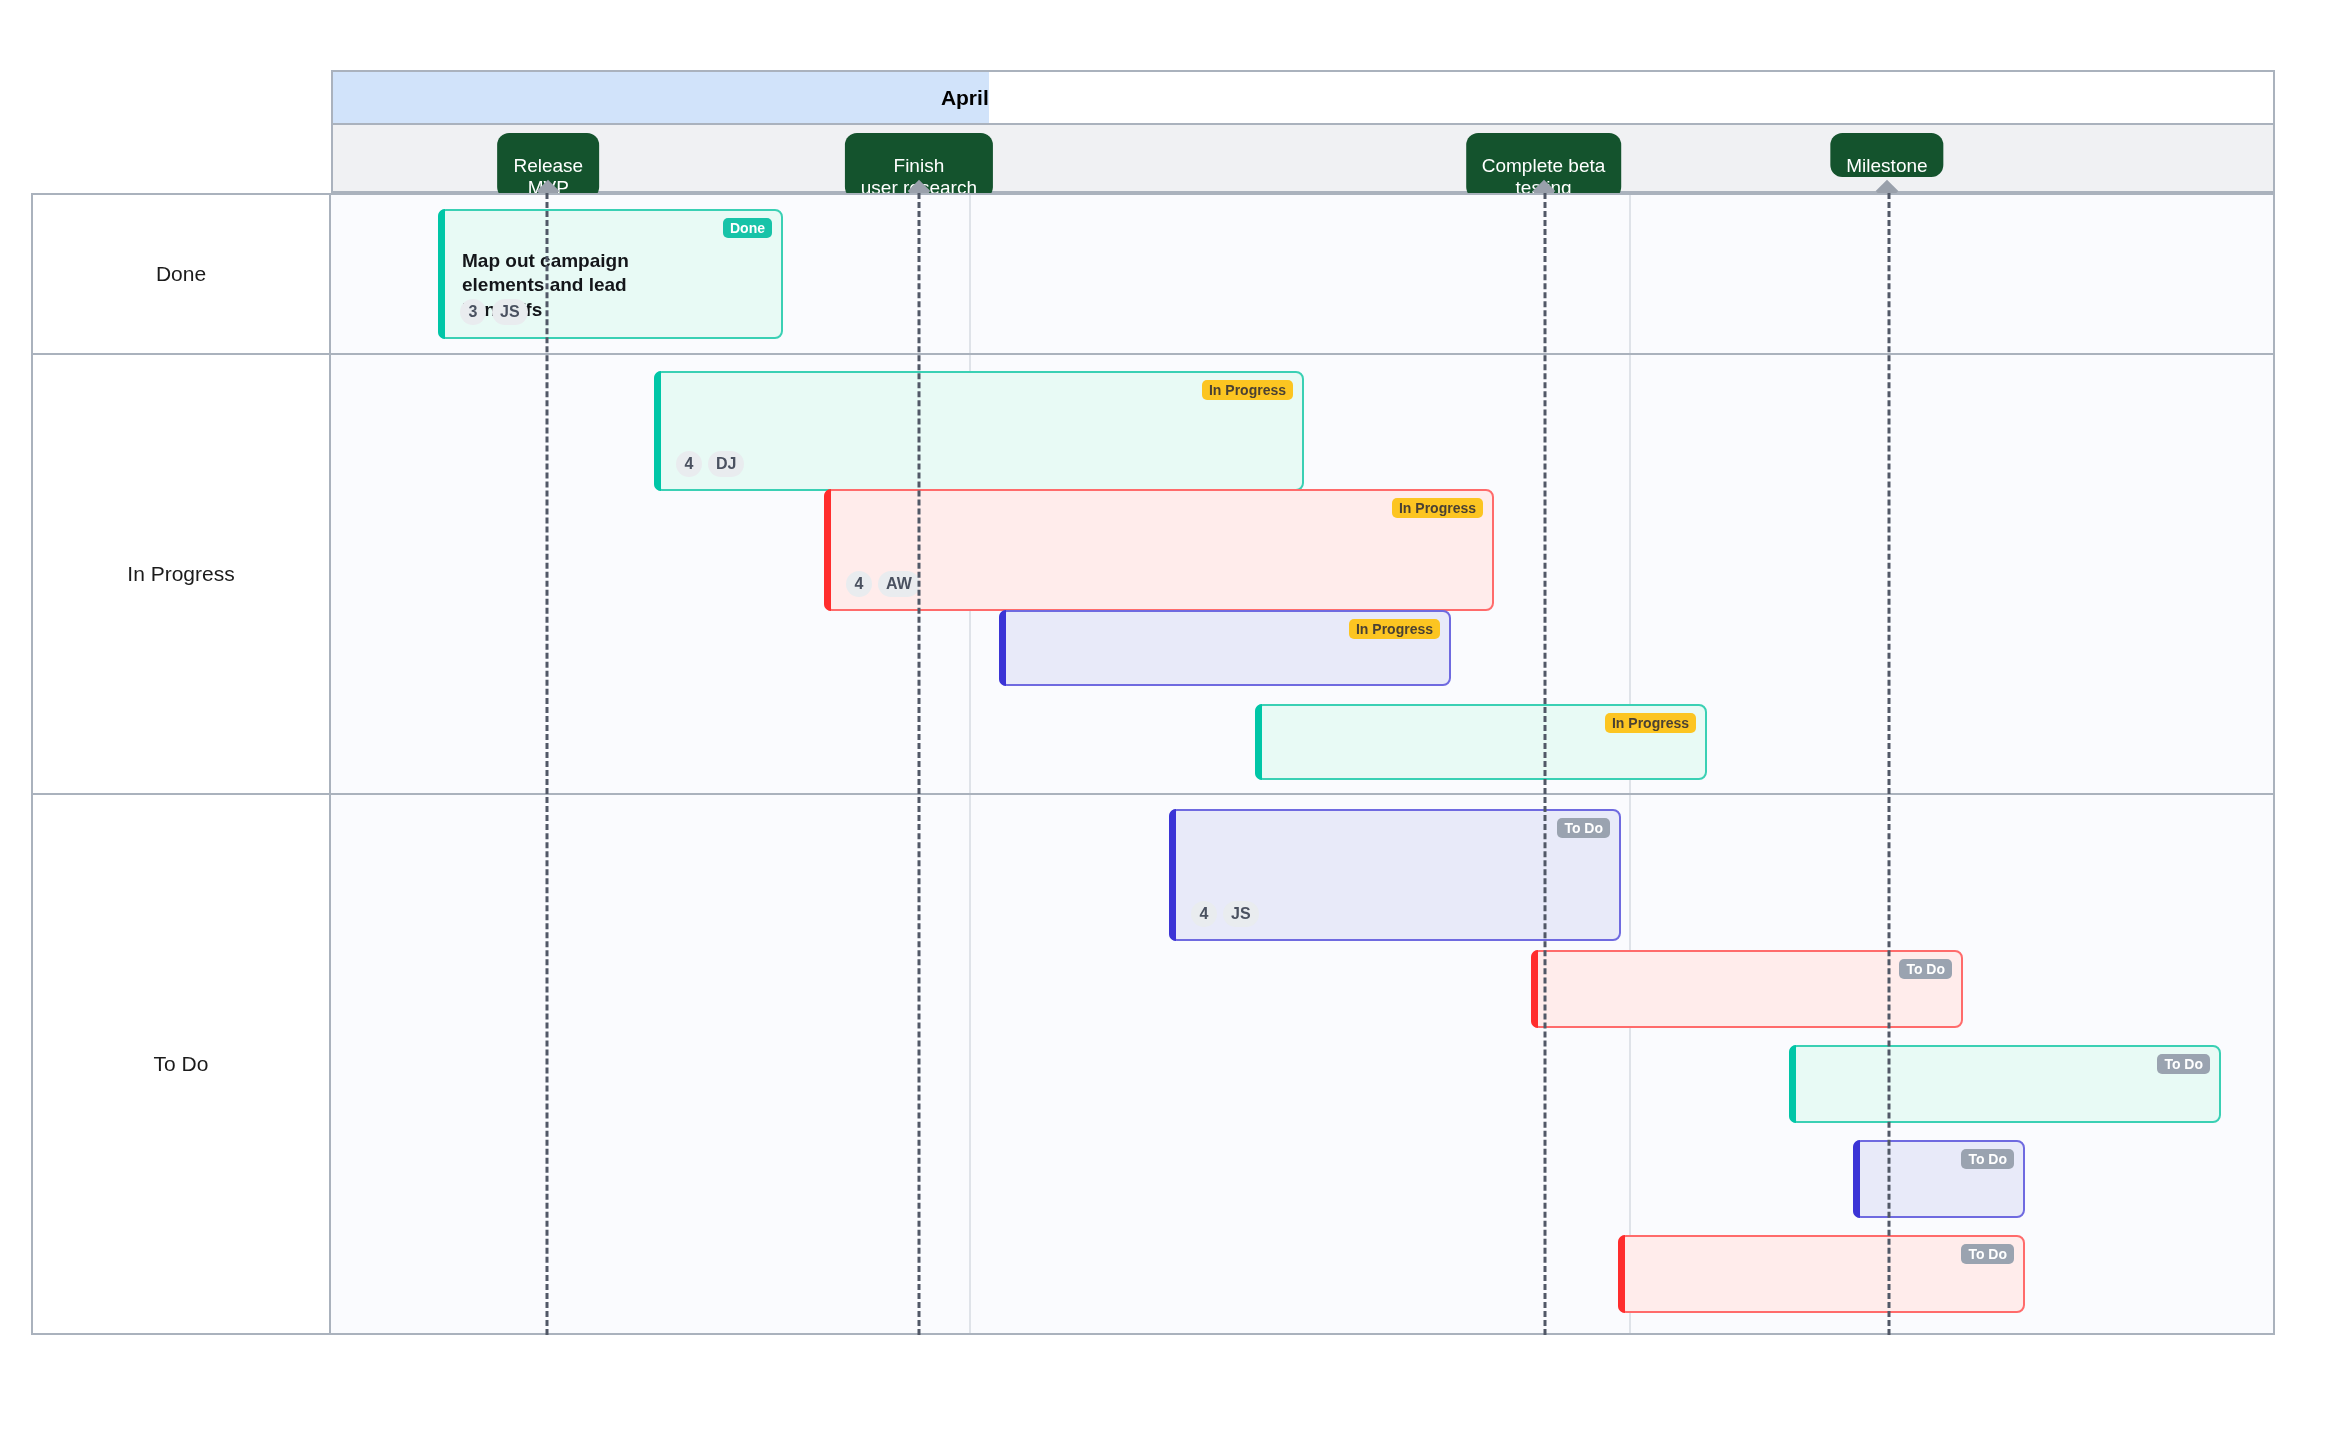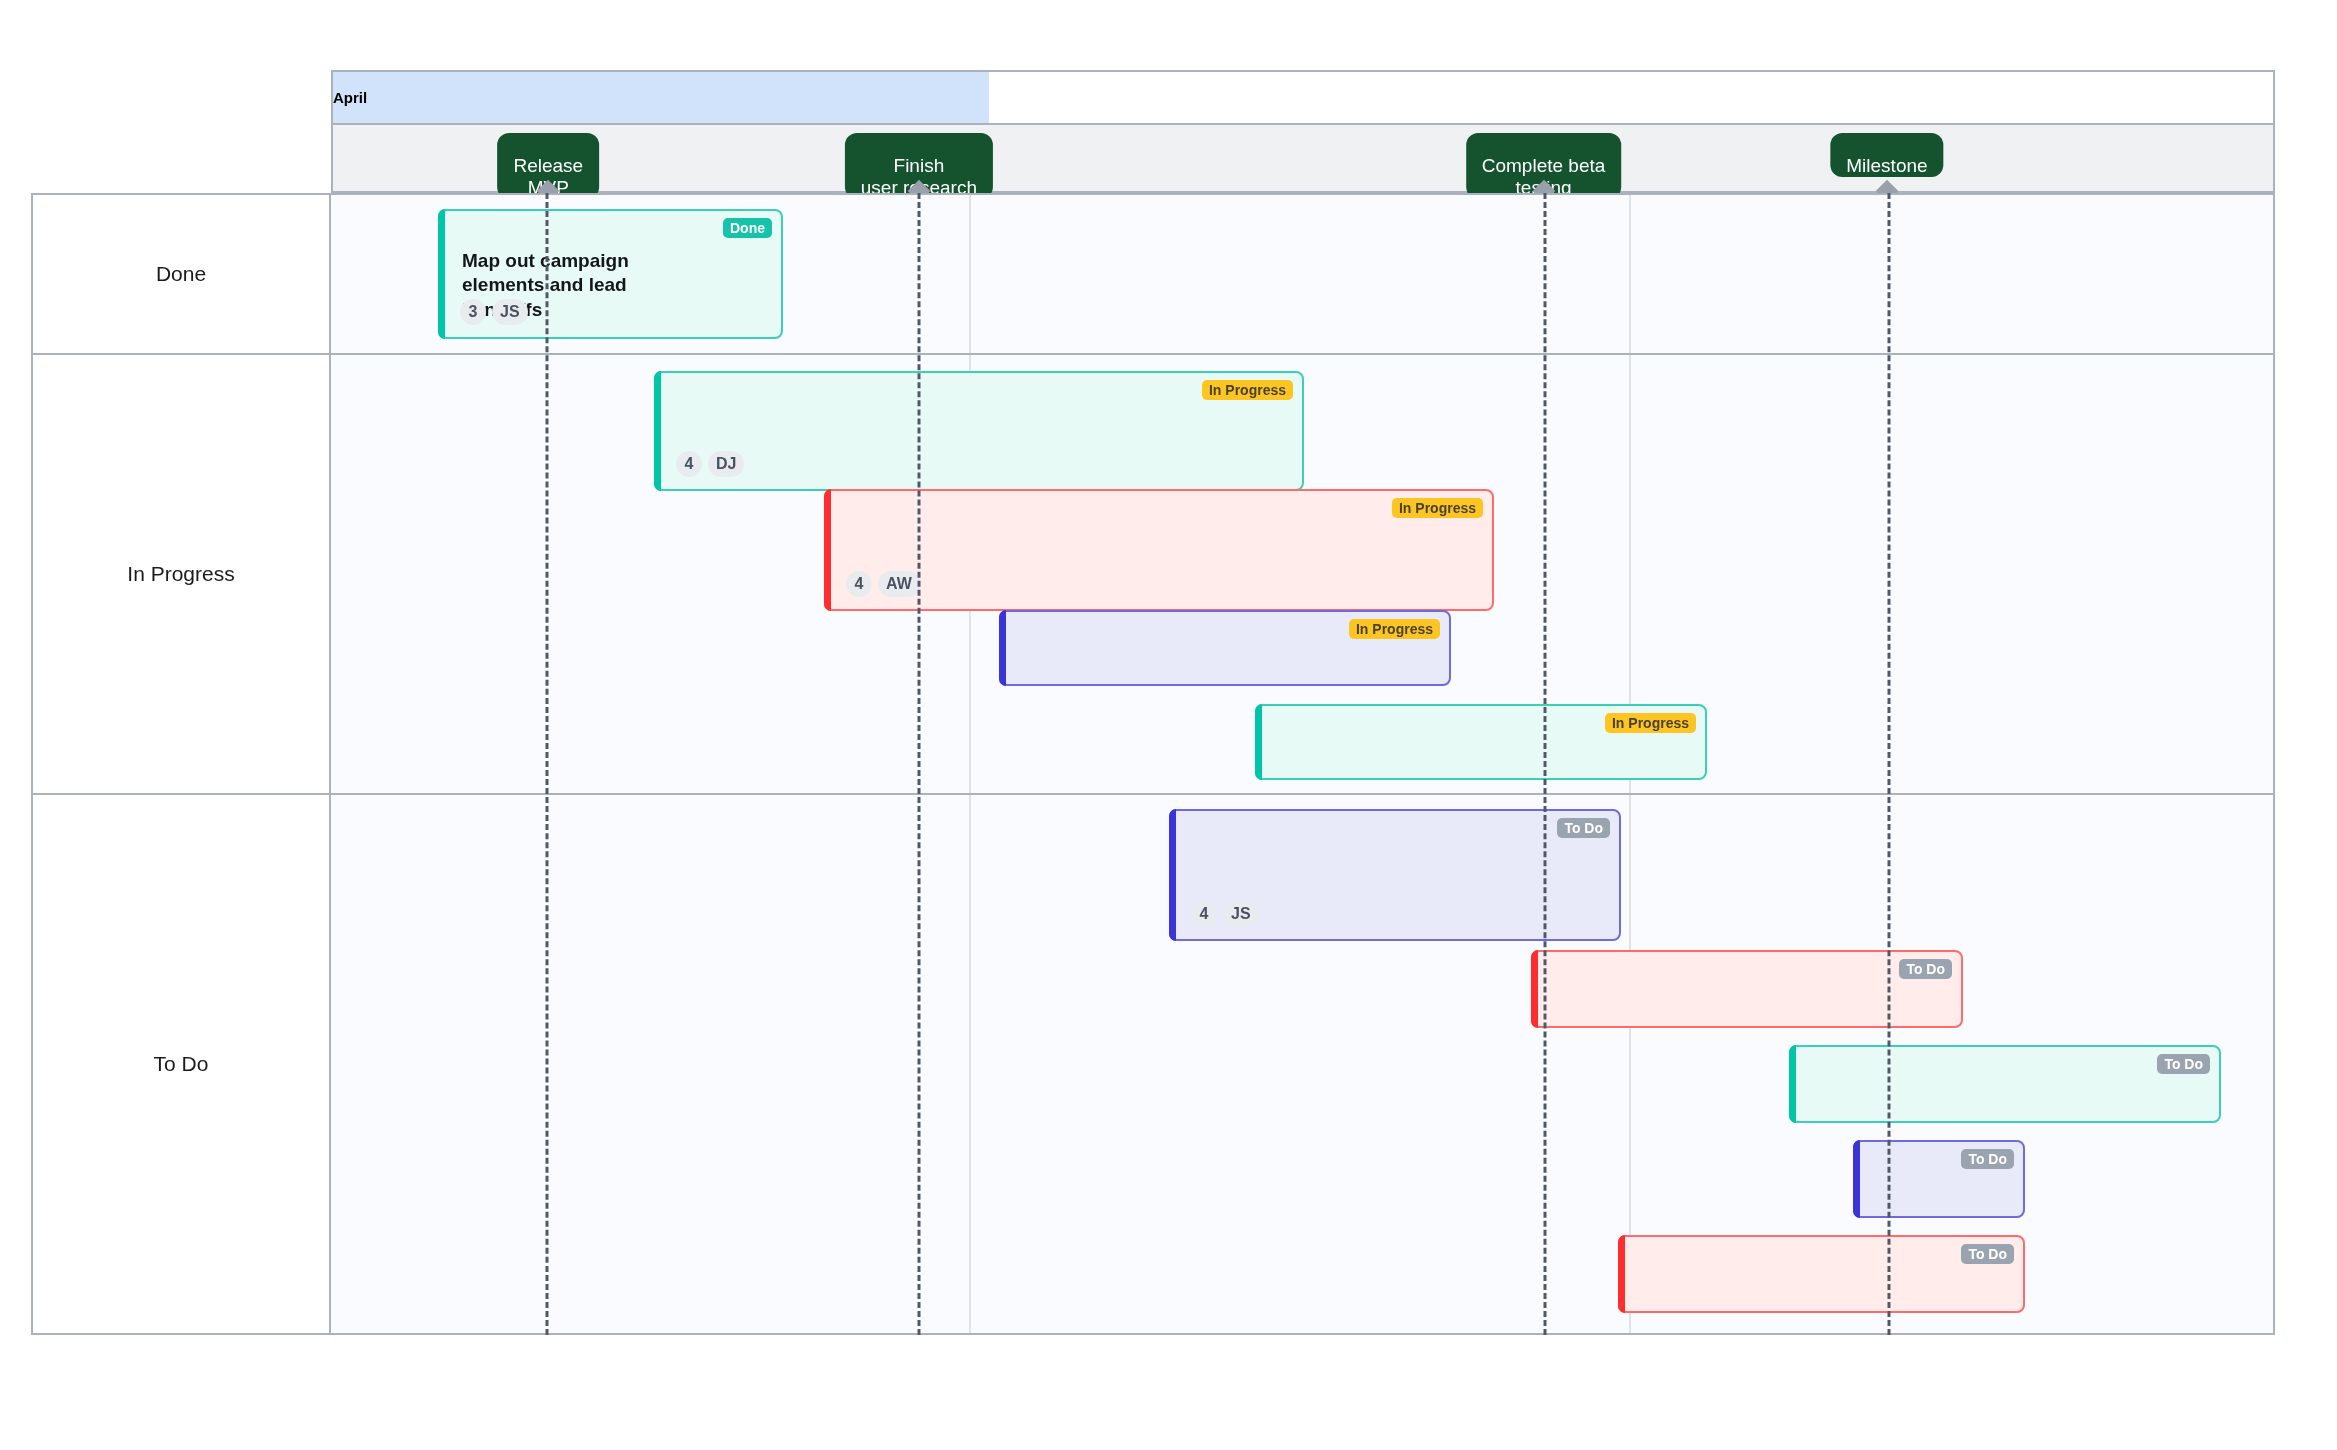--- a/index.html
+++ b/index.html
@@ -19,23 +19,24 @@
   
   .month-header {
     position: absolute;
     left: 300px; top: 0;
     width: 1944px; height: 55px;
     display: flex;
     border: 2px solid #aab2bd;
   }
   .month-cell {
     height: 100%;
-    display: flex; align-items: center; justify-content: flex-start;
-    font-size: 15px; font-weight: bold; color: #000;
+    display: flex; align-items: center; justify-content: flex-end;
+    font-size: 21px; font-weight: bold; color: #000;
     border-right: 2px solid #aab2bd;
+    padding-left: 27px;
   }
   .month-cell:last-child { border-right: none; }
   .month-cell.tint  { background: #d1e3fa; }
   .month-cell.plain { background: #ffffff; }
 
   
   .milestone-band {
     position: absolute;
     left: 300px; top: 55px;
     width: 1944px; height: 68px;

